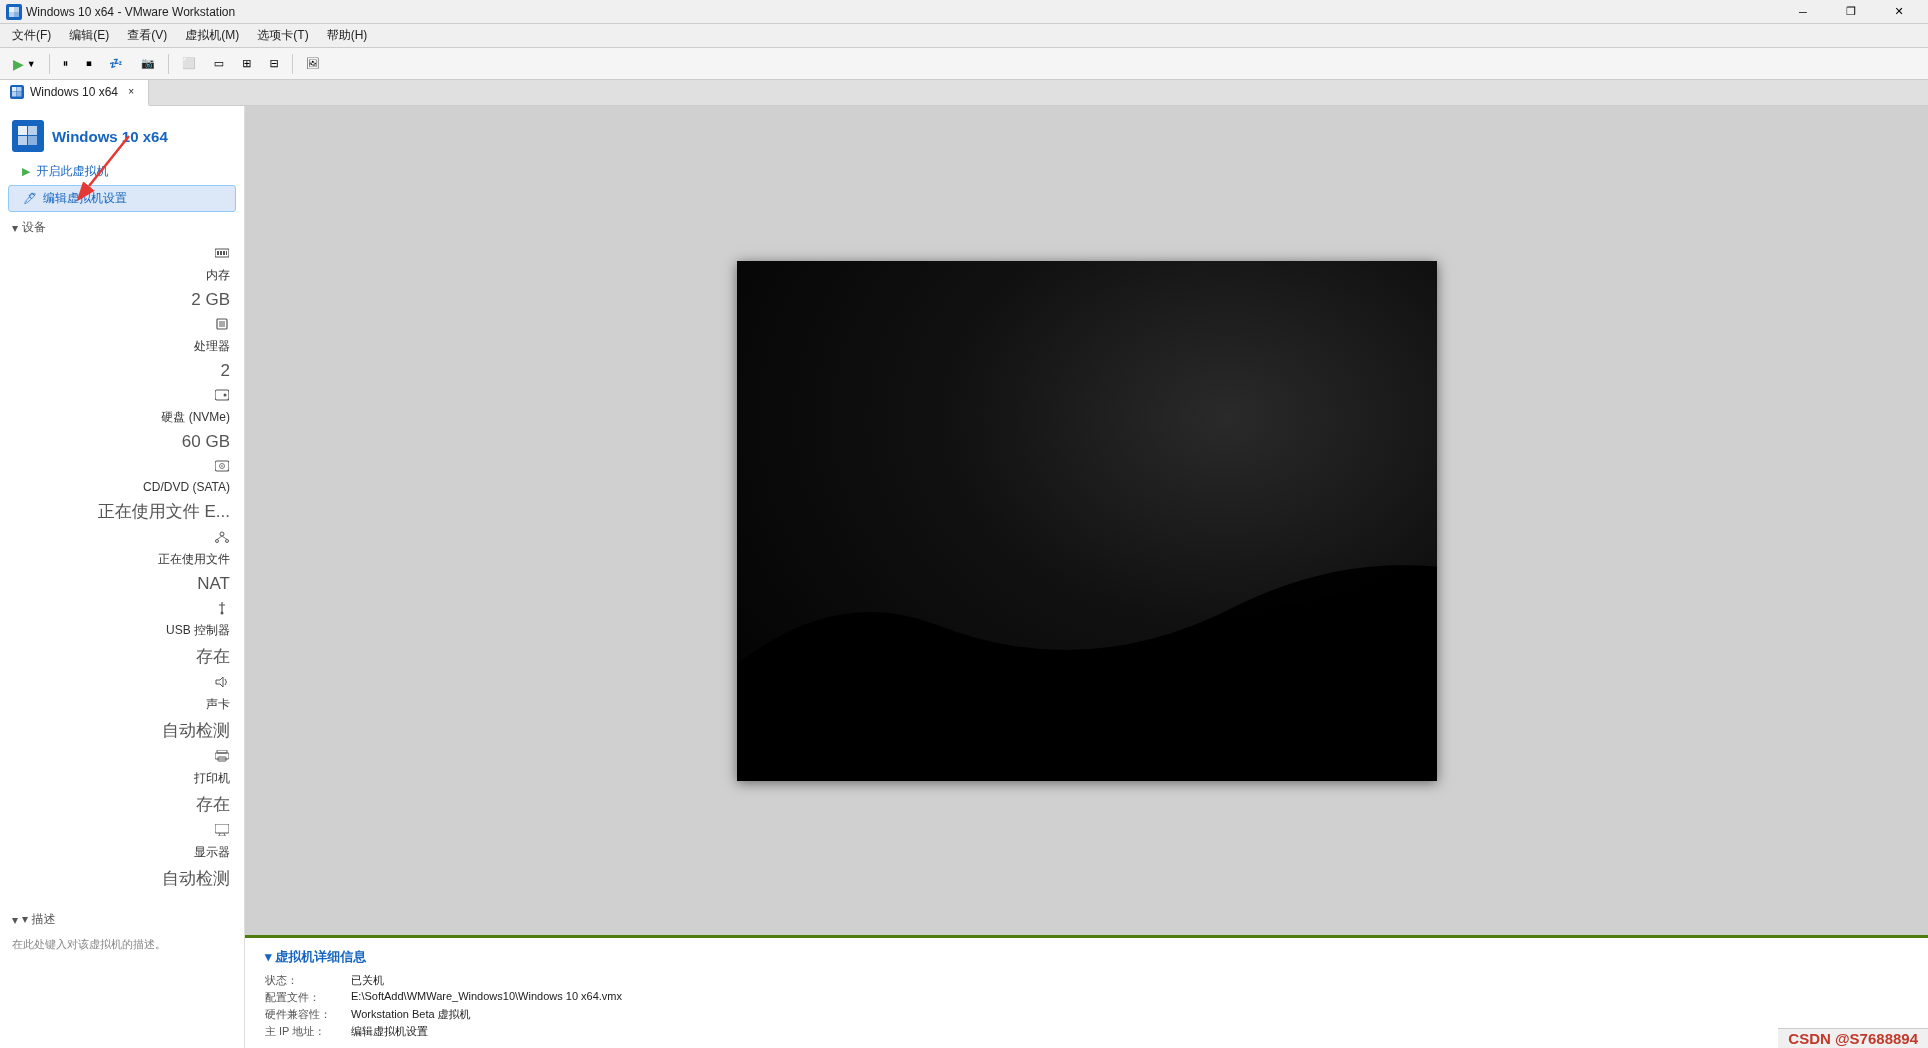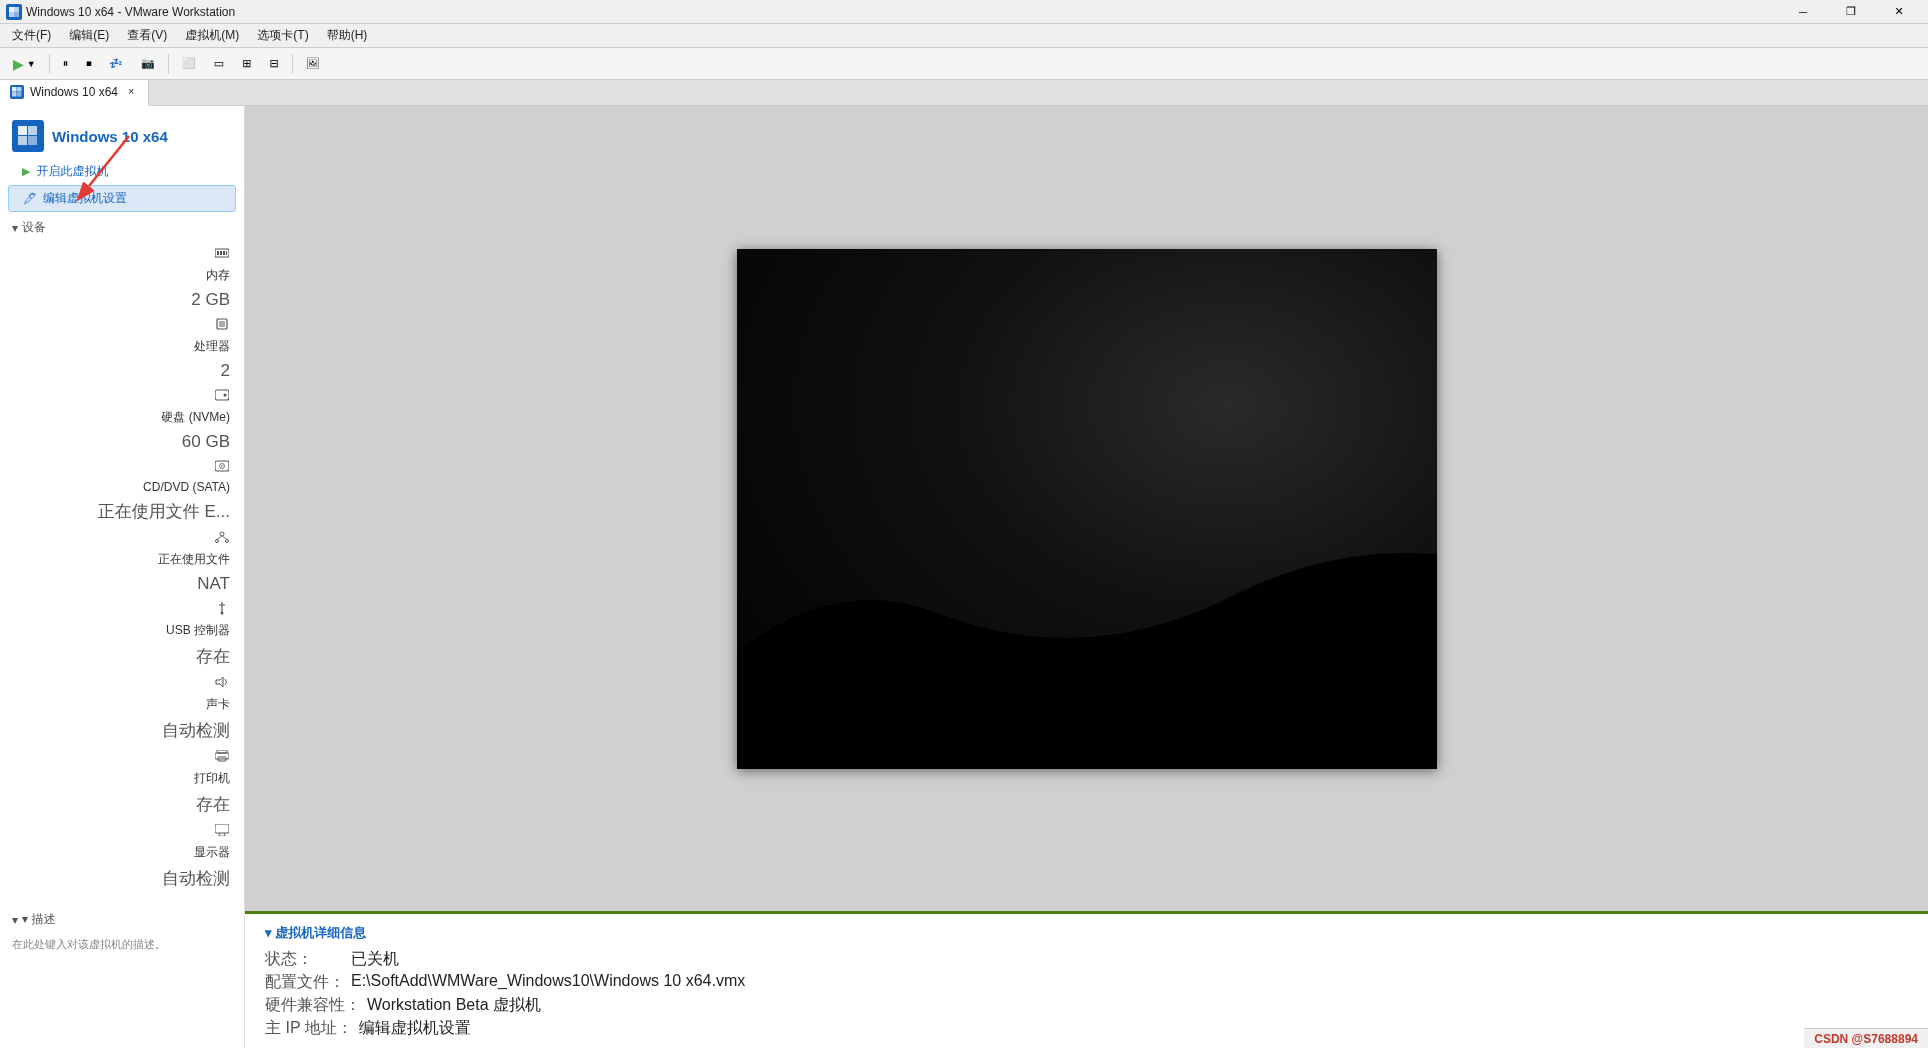--- a/index.html
+++ b/index.html
@@ -286,21 +286,21 @@
       color: #1565c0;
       font-size: 13px;
       font-weight: bold;
       cursor: pointer;
       margin-bottom: 6px;
     }
     .vm-info-row {
       display: flex;
       gap: 6px;
       padding: 1px 0;
-      font-size: 16px;
+      font-size: 11px;
     }
     .vm-info-label {
       color: #555;
       min-width: 80px;
     }
     .vm-info-value {
       color: #222;
     }
 
     
@@ -315,21 +315,21 @@
       align-items: center;
       padding: 0 10px;
       font-size: 11px;
       color: #555;
       gap: 10px;
     }
     .status-csdn {
       display: flex;
       align-items: center;
       gap: 4px;
-      font-size: 12px;
+      font-size: 15px;
       color: #c0392b;
       font-weight: bold;
     }
 
     
     .red-arrow {
       position: absolute;
       top: 30px;
       left: 135px;
     }

